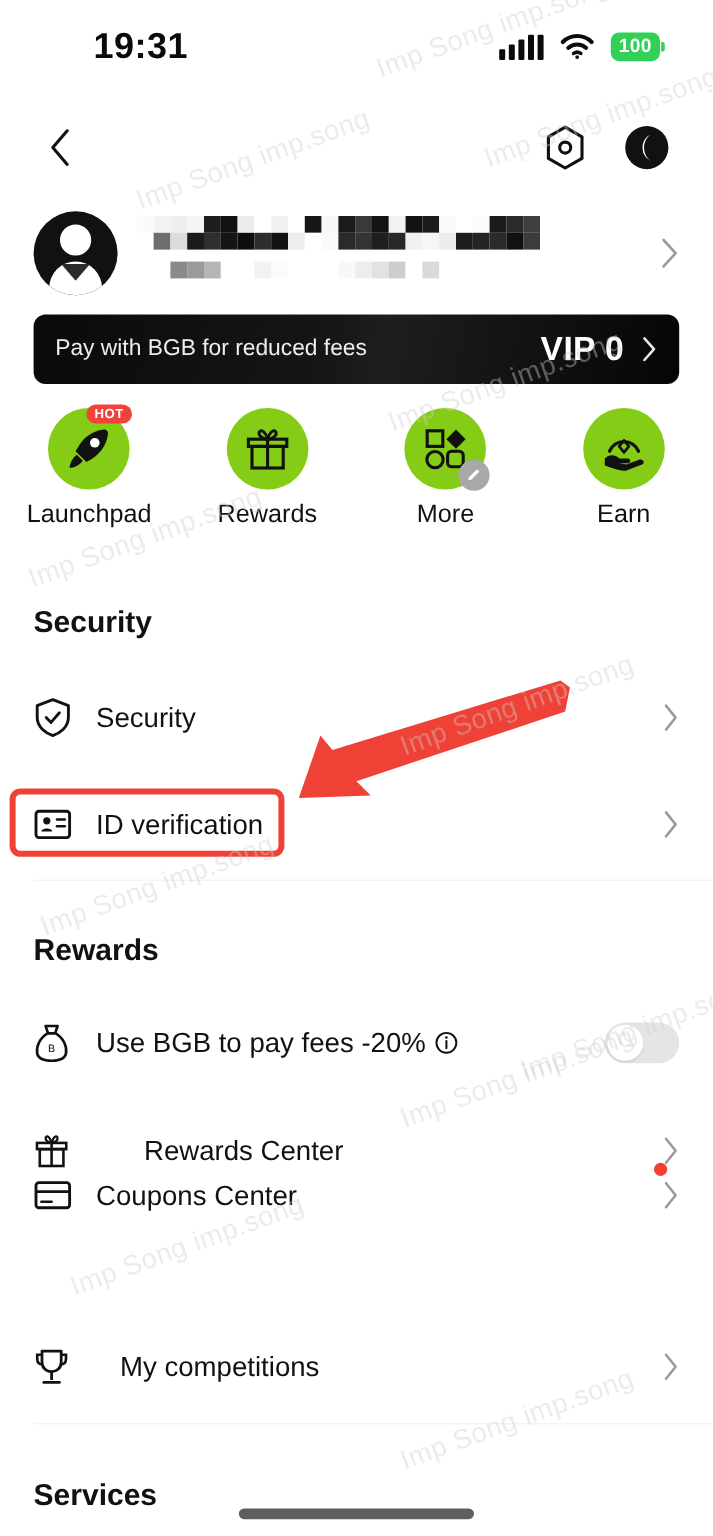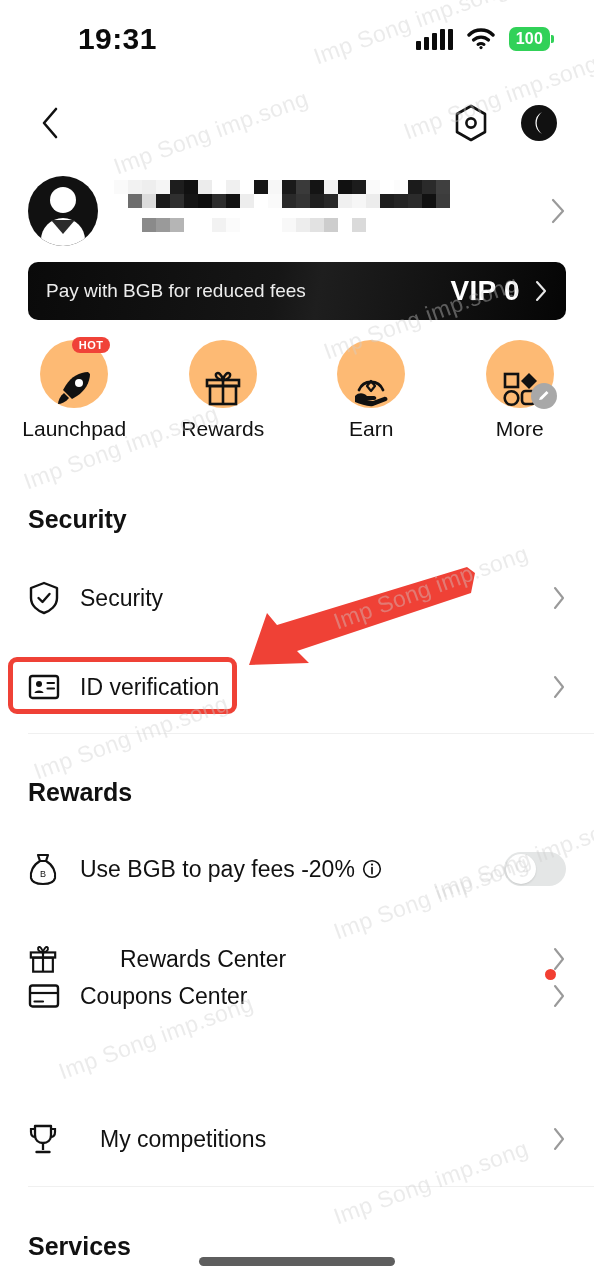--- a/index.html
+++ b/index.html
@@ -102,22 +102,22 @@
   .vip-right { display:flex; align-items:center; gap:14px; }
   .vip-level { color:#fff; font-size:28px; font-weight:bold; letter-spacing:.3px; }
 
   
   .quick {
     position:absolute; top:340px; left:0; width:594px; height:110px;
     display:flex; align-items:flex-start;
   }
   .quick-item { flex:1; display:flex; flex-direction:column; align-items:center; }
   .quick-ico {
-    width:68px; height:68px; border-radius:50%; background:#fdba74;
-    display:flex; align-items:flex-end; justify-content:center; position:relative;
+    width:68px; height:68px; border-radius:50%; background:#84cc16;
+    display:flex; align-items:center; justify-content:center; position:relative;
   }
   .quick-label { margin-top:9px; font-size:21px; color:#111; }
   .hot-badge {
     position:absolute; top:-3px; right:-2px;
     background:#f04238; color:#fff; font-size:11px; font-weight:bold;
     padding:2px 7px; border-radius:9px; letter-spacing:.4px;
   }
   .edit-badge {
     position:absolute; bottom:-1px; right:-3px;
     width:26px; height:26px; border-radius:50%; background:#a8a8a8;
@@ -334,44 +334,44 @@
           <line x1="20" y1="12" x2="20" y2="36" stroke="#111" stroke-width="2.6"></line>
           <path d="M20 12 C16 12 12 9 13 6 C15 3 19 7 20 12 Z" stroke="#111" stroke-width="2.4" fill="none"></path>
           <path d="M20 12 C24 12 28 9 27 6 C25 3 21 7 20 12 Z" stroke="#111" stroke-width="2.4" fill="none"></path>
         </svg>
       </div>
       <div class="quick-label">Rewards</div>
     </div>
 
     <div class="quick-item">
       <div class="quick-ico">
-        <svg class="icon-svg" width="40" height="40" viewBox="0 0 40 40">
-          <path d="M8 22 A13 13 0 0 1 32 22" stroke="#111" stroke-width="2.8" fill="none" stroke-linecap="round"></path>
-          <path d="M20 13 L24 18 L20 23 L16 18 Z" stroke="#111" stroke-width="2.2" fill="none" stroke-linejoin="round"></path>
-          <path d="M4 28 C8 24 13 25 16 28 L23 28 C26 28 26 32 23 32 L16 32 L22 33 L33 29 C36 28 38 32 35 33 L22 38 C17 39 10 36 4 34 Z" fill="#111"></path>
-        </svg>
-      </div>
-      <div class="quick-label">Earn</div>
-    </div>
-
-    <div class="quick-item">
-      <div class="quick-ico">
         <svg class="icon-svg" width="38" height="38" viewBox="0 0 38 38">
           <rect x="4" y="4" width="13" height="13" stroke="#111" stroke-width="2.6" fill="none"></rect>
           <path d="M28 3 L36 11 L28 19 L20 11 Z" fill="#111"></path>
           <circle cx="10.5" cy="28" r="6.8" stroke="#111" stroke-width="2.6" fill="none"></circle>
           <rect x="21" y="21" width="13" height="13" rx="3.5" stroke="#111" stroke-width="2.6" fill="none"></rect>
         </svg>
         <span class="edit-badge">
           <svg class="icon-svg" width="14" height="14" viewBox="0 0 14 14">
             <path d="M2 11 L3 8.5 L9.5 2 L11.5 4 L5 10.5 Z" fill="#fff"></path>
           </svg>
         </span>
       </div>
       <div class="quick-label">More</div>
+    </div>
+
+    <div class="quick-item">
+      <div class="quick-ico">
+        <svg class="icon-svg" width="40" height="40" viewBox="0 0 40 40">
+          <path d="M8 22 A13 13 0 0 1 32 22" stroke="#111" stroke-width="2.8" fill="none" stroke-linecap="round"></path>
+          <path d="M20 13 L24 18 L20 23 L16 18 Z" stroke="#111" stroke-width="2.2" fill="none" stroke-linejoin="round"></path>
+          <path d="M4 28 C8 24 13 25 16 28 L23 28 C26 28 26 32 23 32 L16 32 L22 33 L33 29 C36 28 38 32 35 33 L22 38 C17 39 10 36 4 34 Z" fill="#111"></path>
+        </svg>
+      </div>
+      <div class="quick-label">Earn</div>
     </div>
   </div>
 
   <div class="section-title" style="top:505px;">Security</div>
 
   <div class="row" style="top:567px;">
     <div class="row-ico">
       <svg class="icon-svg" width="32" height="34" viewBox="0 0 32 34">
         <path d="M16 2 L29 7 V17 C29 25 22 30 16 32 C10 30 3 25 3 17 V7 Z" stroke="#111" stroke-width="2.4" fill="none" stroke-linejoin="round"></path>
         <path d="M10.5 17 L14.5 21 L21.5 13" stroke="#111" stroke-width="2.4" fill="none" stroke-linecap="round" stroke-linejoin="round"></path>

